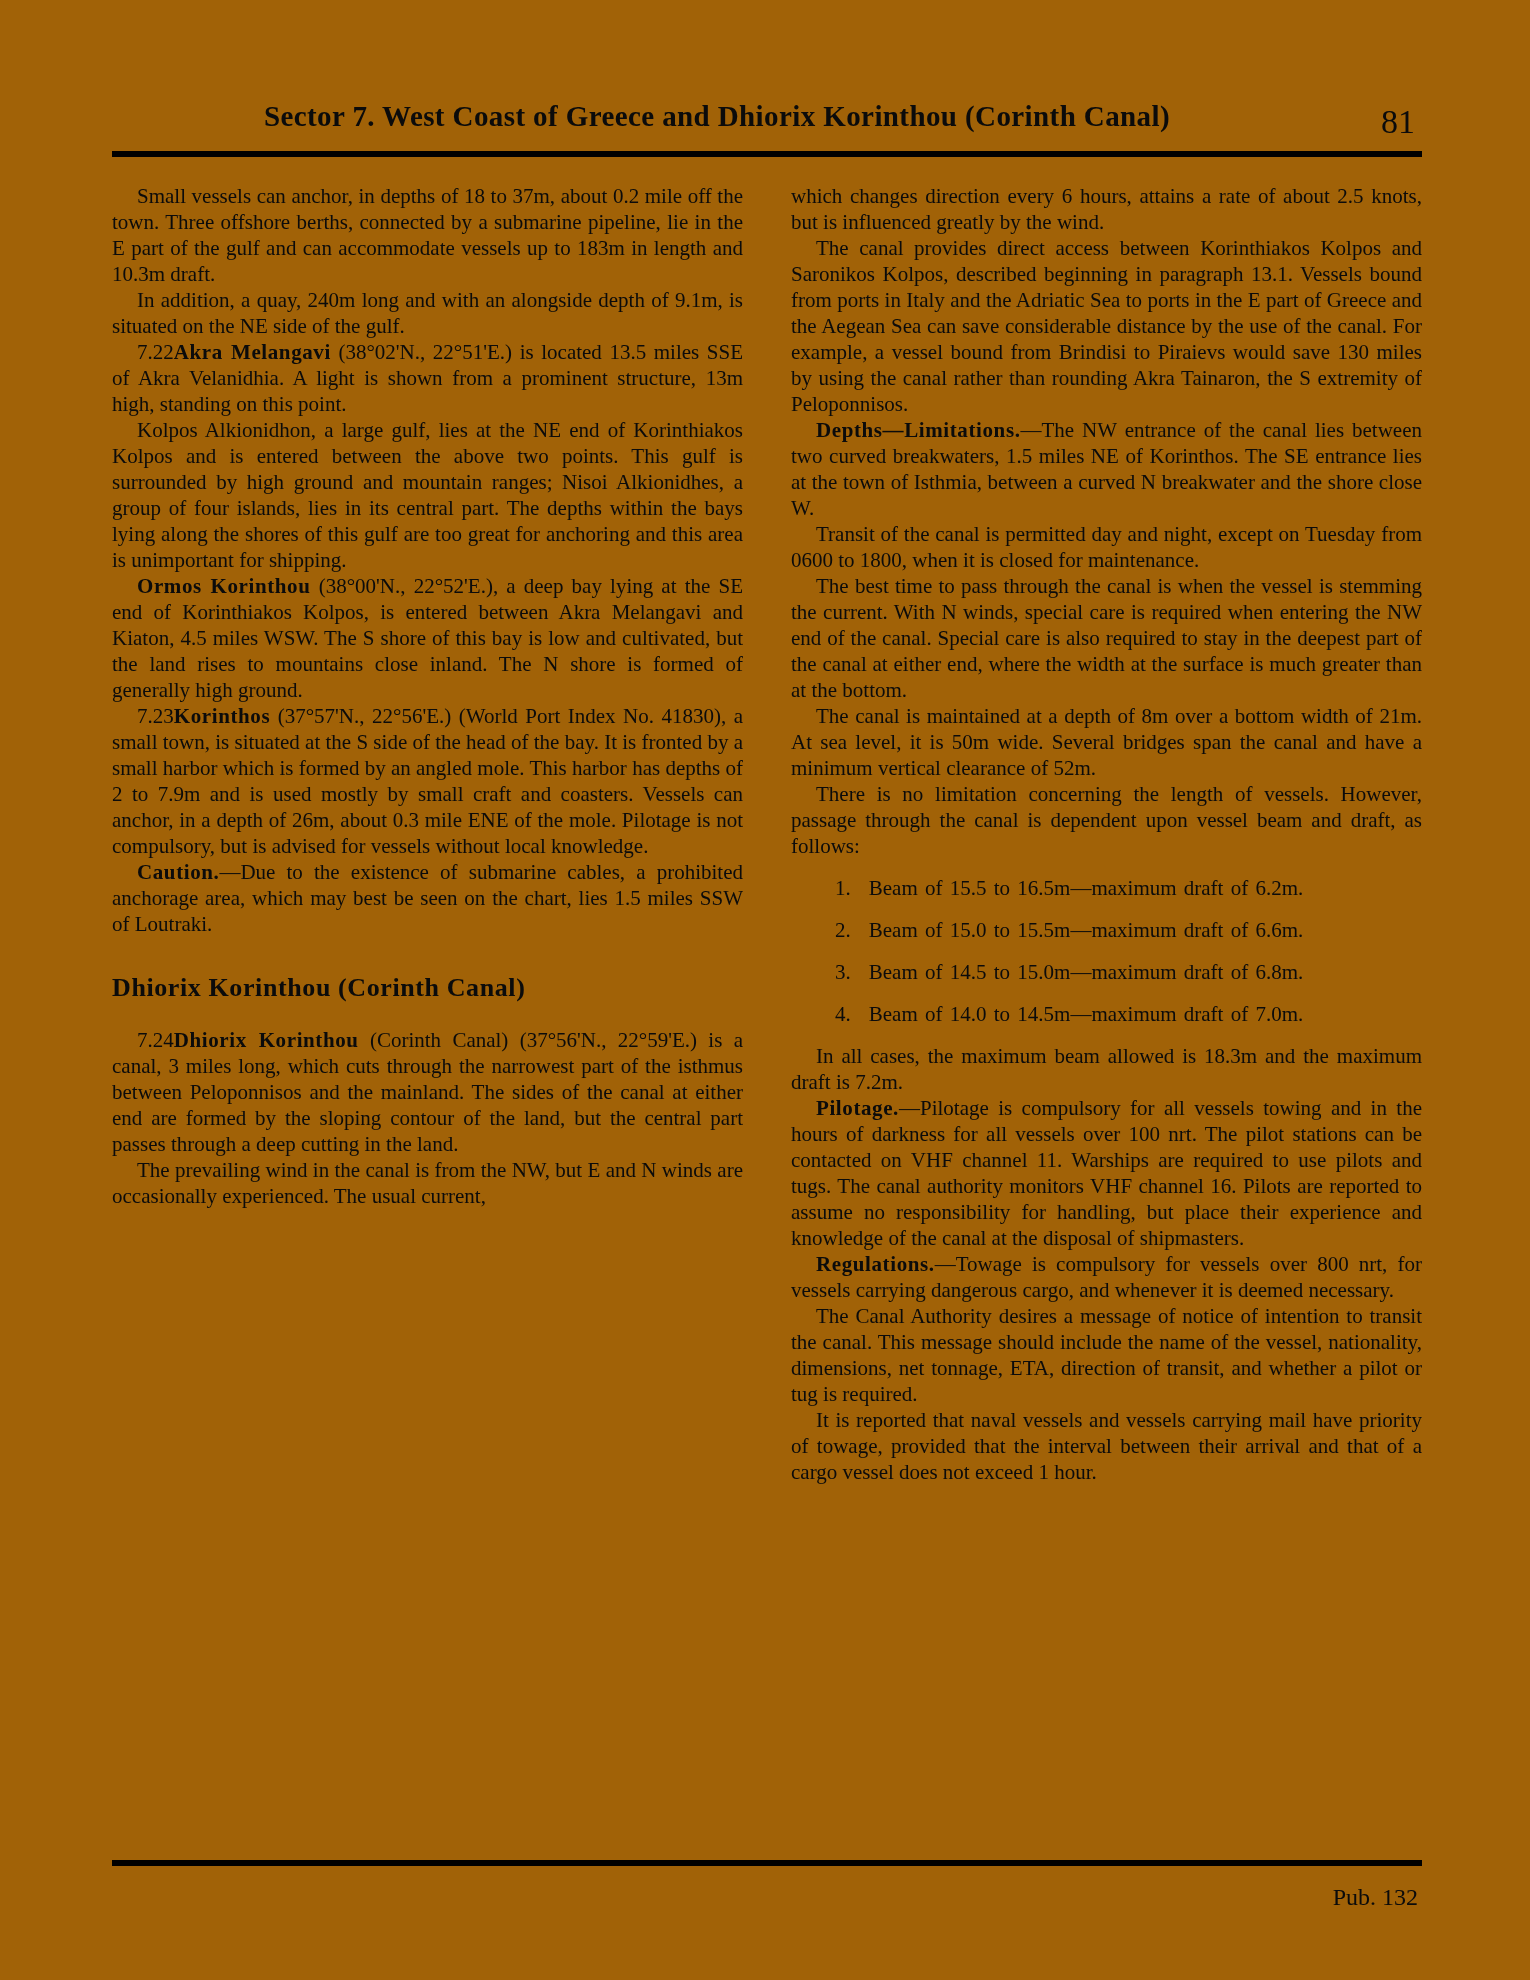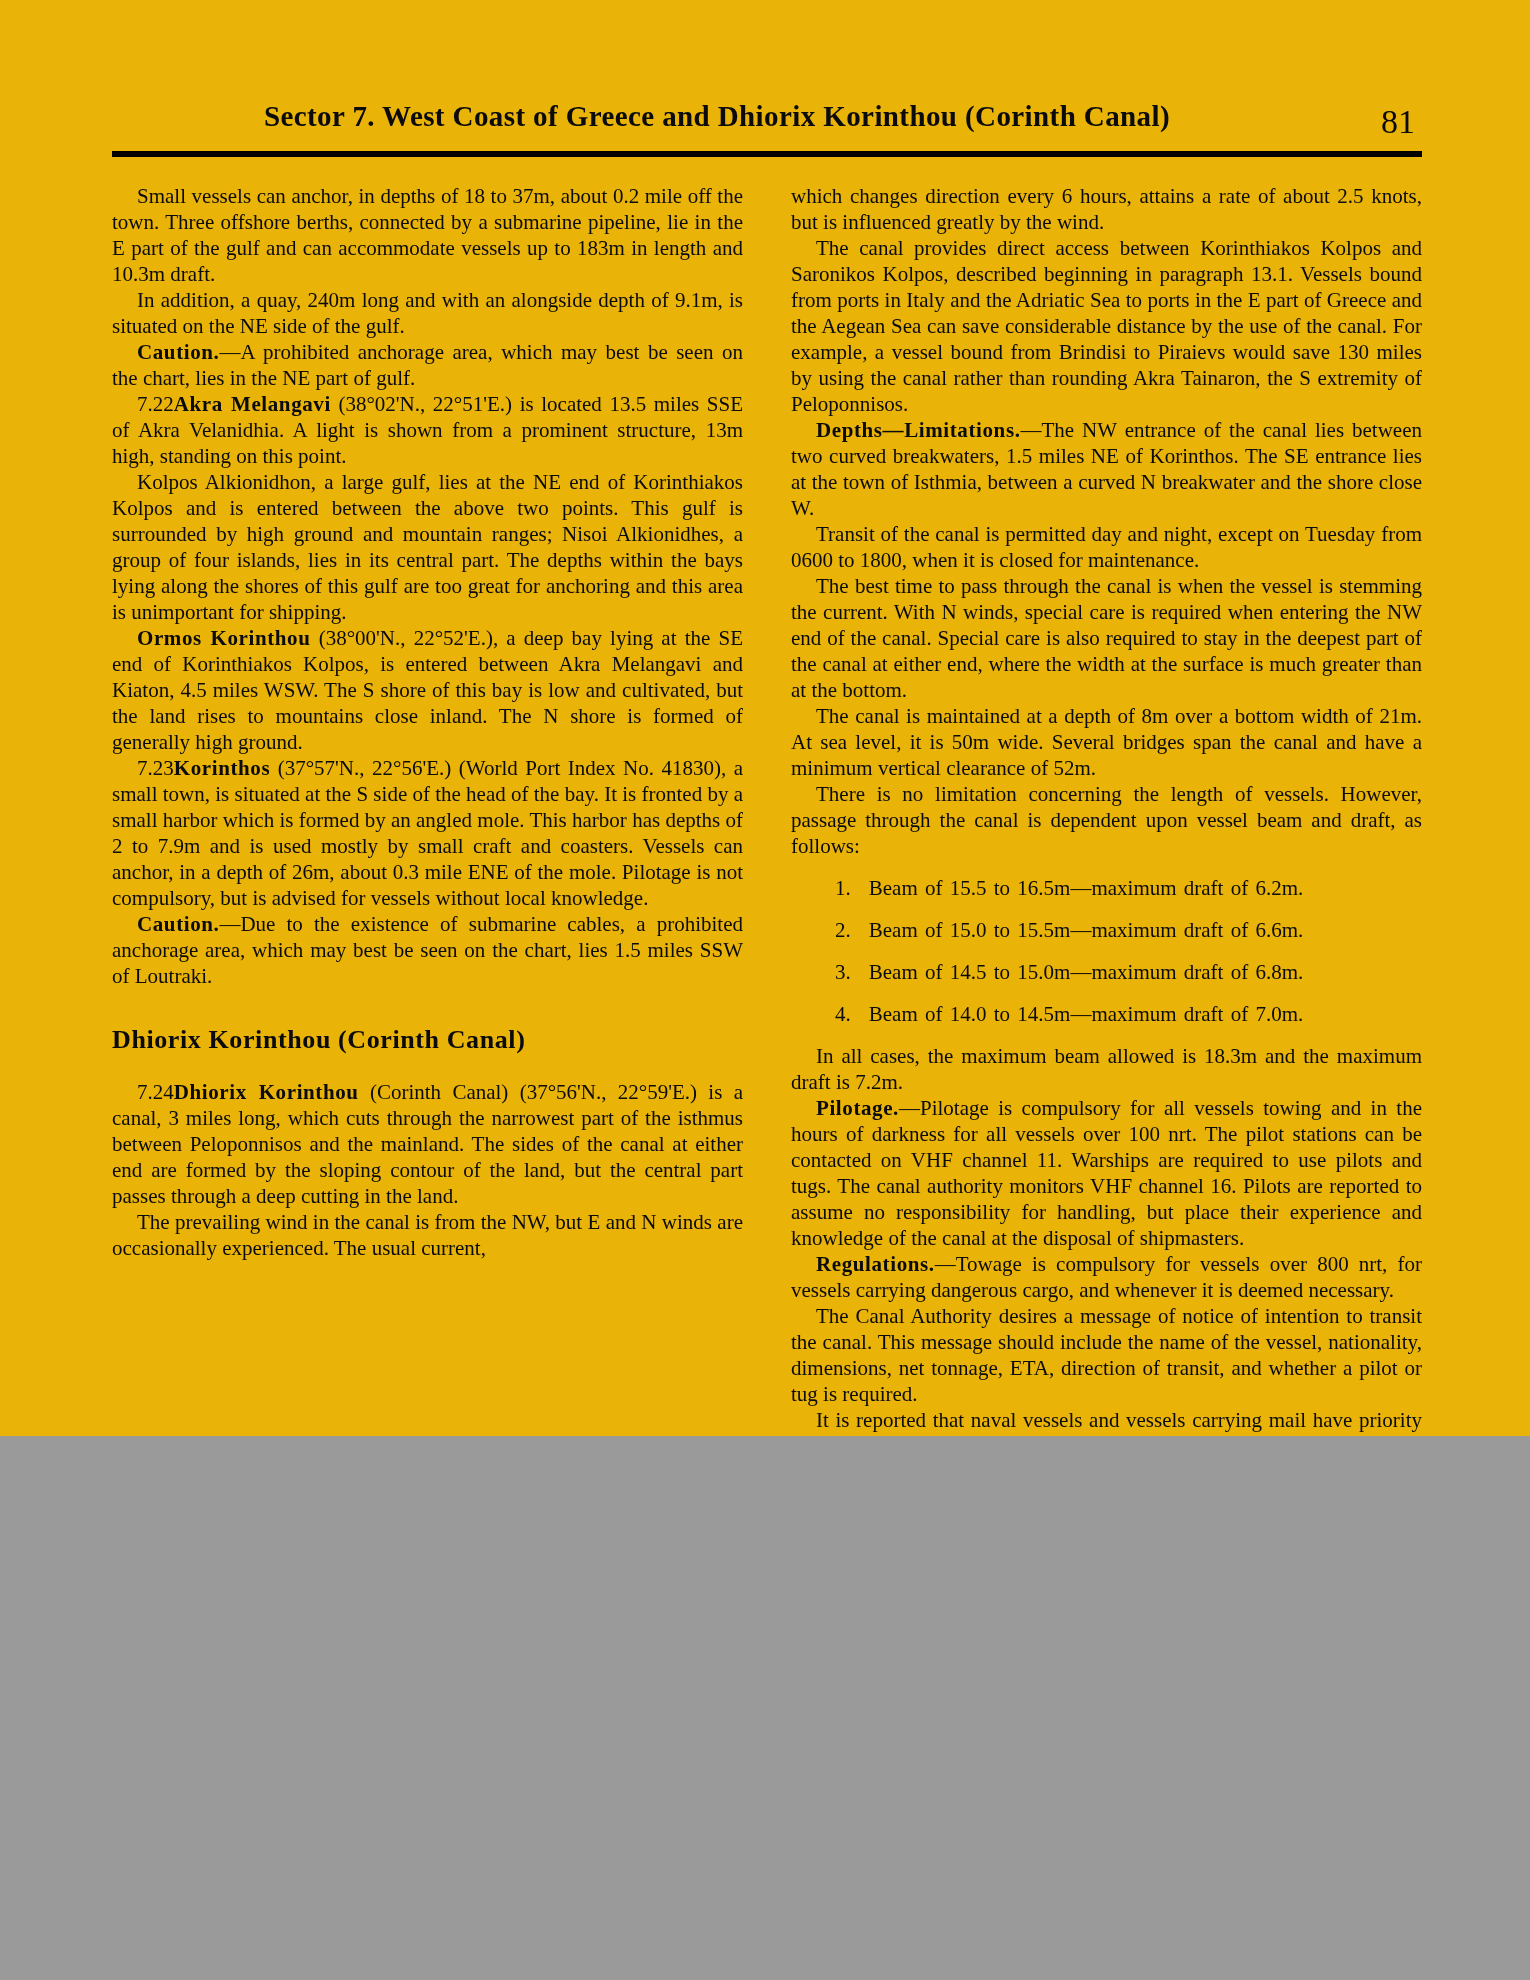--- a/index.html
+++ b/index.html
@@ -1,19 +1,19 @@
 <!DOCTYPE html>
 <html><head>
 <meta charset="utf-8">
 <style>
   html,body{margin:0;padding:0;background:#9a9a9a;}
   .page{
     position:relative;
-    width:1530px;height:1436px;
-    background:#eab308;
+    width:1530px;height:1980px;
+    background:#a16207;
     font-family:"Liberation Serif", serif;
     color:#0b0b0b;
     overflow:hidden;
   }
   .page-title{
     position:absolute;
     left:112px;width:1210px;top:100px;
     text-align:center;
     font-size:29px;font-weight:bold;letter-spacing:0.4px;
     white-space:nowrap;
@@ -61,21 +61,20 @@
   <div class="page-title">Sector 7. West Coast of Greece and Dhiorix Korinthou (Corinth Canal)</div>
 
   <div class="page-number">81</div>
 
   <div class="rule rule-top"></div>
 
   <div class="columns">
     <div class="col" id="col-left">
         <p class="block"><span>Small vessels can anchor, in depths of 18 to 37m, about 0.2 mile off the town. Three offshore berths, connected by a submarine pipeline, lie in the E part of the gulf and can accommodate vessels up to 183m in length and 10.3m draft.</span></p>
         <p class="block"><span>In addition, a quay, 240m long and with an alongside depth of 9.1m, is situated on the NE side of the gulf.</span></p>
-        <p class="block"><span class="lead">Caution.</span><span>—A prohibited anchorage area, which may best be seen on the chart, lies in the NE part of gulf.</span></p>
         <p class="block gap"><span class="pnum">7.22</span><span class="lead">Akra Melangavi</span><span> (38°02'N., 22°51'E.) is located 13.5 miles SSE of Akra Velanidhia. A light is shown from a prominent structure, 13m high, standing on this point.</span></p>
         <p class="block"><span>Kolpos Alkionidhon, a large gulf, lies at the NE end of Korinthiakos Kolpos and is entered between the above two points. This gulf is surrounded by high ground and mountain ranges; Nisoi Alkionidhes, a group of four islands, lies in its central part. The depths within the bays lying along the shores of this gulf are too great for anchoring and this area is unimportant for shipping.</span></p>
         <p class="block gap"><span class="lead">Ormos Korinthou</span><span> (38°00'N., 22°52'E.), a deep bay lying at the SE end of Korinthiakos Kolpos, is entered between Akra Melangavi and Kiaton, 4.5 miles WSW. The S shore of this bay is low and cultivated, but the land rises to mountains close inland. The N shore is formed of generally high ground.</span></p>
         <p class="block gap"><span class="pnum">7.23</span><span class="lead">Korinthos</span><span> (37°57'N., 22°56'E.) (World Port Index No. 41830), a small town, is situated at the S side of the head of the bay. It is fronted by a small harbor which is formed by an angled mole. This harbor has depths of 2 to 7.9m and is used mostly by small craft and coasters. Vessels can anchor, in a depth of 26m, about 0.3 mile ENE of the mole. Pilotage is not compulsory, but is advised for vessels without local knowledge.</span></p>
         <p class="block gap"><span class="lead">Caution.</span><span>—Due to the existence of submarine cables, a prohibited anchorage area, which may best be seen on the chart, lies 1.5 miles SSW of Loutraki.</span></p>
         <h2 class="secheading">Dhiorix Korinthou (Corinth Canal)</h2>
         <p class="block"><span class="pnum">7.24</span><span class="lead">Dhiorix Korinthou</span><span> (Corinth Canal) (37°56'N., 22°59'E.) is a canal, 3 miles long, which cuts through the narrowest part of the isthmus between Peloponnisos and the mainland. The sides of the canal at either end are formed by the sloping contour of the land, but the central part passes through a deep cutting in the land.</span></p>
         <p class="block"><span>The prevailing wind in the canal is from the NW, but E and N winds are occasionally experienced. The usual current,</span></p>
       </div>
     <div class="col" id="col-right">

